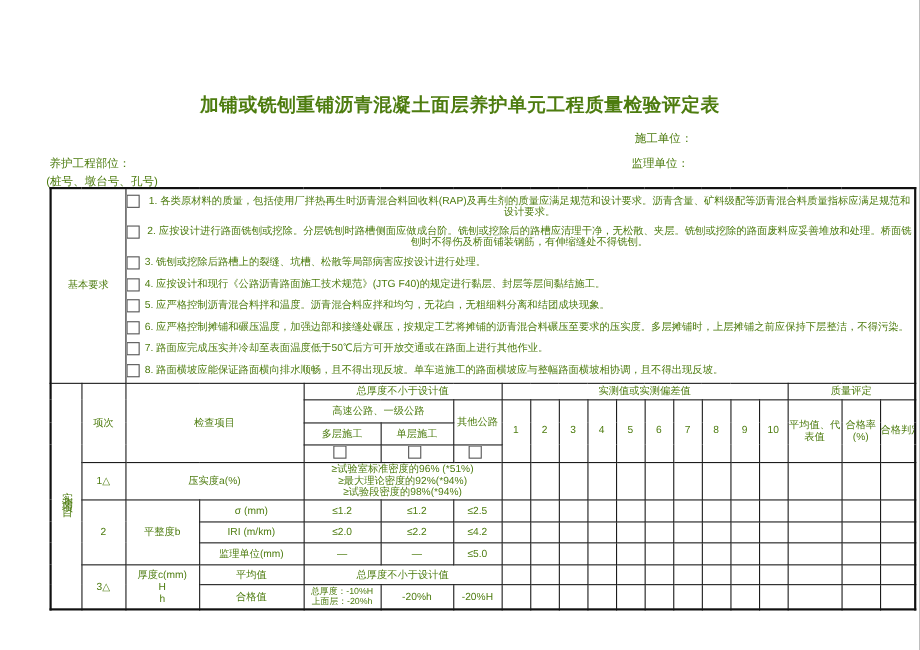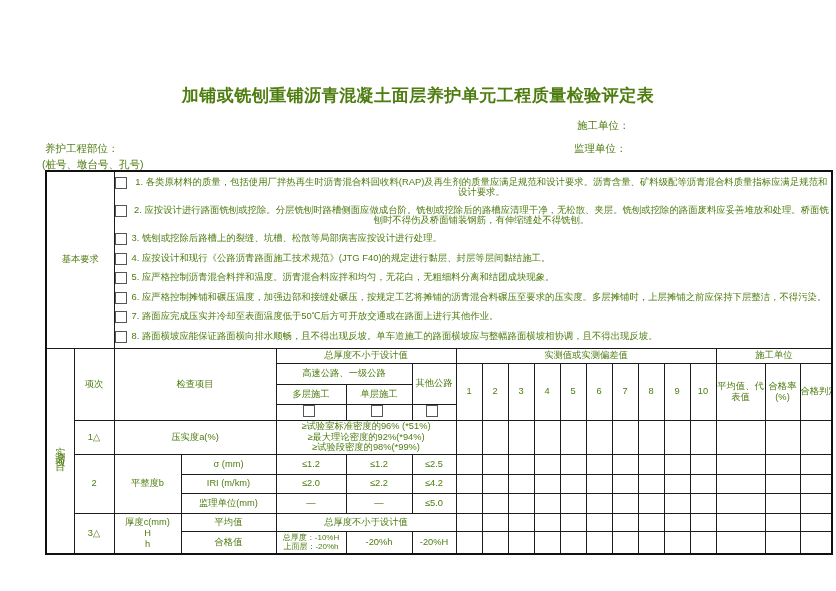--- a/index.html
+++ b/index.html
@@ -101,21 +101,21 @@
       </td>
     </tr>
 
     <tr style="height:15px;">
       <td rowspan="10">
         <span class="vertical">实测项目</span></td>
       <td rowspan="4">项次</td>
       <td colspan="2" rowspan="4">检查项目</td>
       <td colspan="3">总厚度不小于设计值</td>
       <td colspan="10" class="bl2">实测值或实测偏差值</td>
-      <td colspan="3" class="bl2">施工单位</td>
+      <td colspan="3" class="bl2">质量评定</td>
     </tr>
 
     <tr style="height:21px;">
       <td colspan="2">高速公路、一级公路</td>
       <td rowspan="2" class="nowrap">其他公路</td>
       <td rowspan="3" class="bl2">1</td>
       <td rowspan="3">2</td>
       <td rowspan="3">3</td>
       <td rowspan="3">4</td>
       <td rowspan="3">5</td>
@@ -139,21 +139,21 @@
       <td class="cbcell"><span class="cb"></span></td>
       <td class="cbcell"><span class="cb"></span></td>
     </tr>
 
     <tr style="height:34px;">
       <td class="bt2 bb2">1△</td>
       <td colspan="2" class="bt2 bb2">压实度a(%)</td>
       <td colspan="3" class="bt2 bb2">
         <div class="specline">≥试验室标准密度的96% (*51%)</div>
         <div class="specline">≥最大理论密度的92%(*94%)</div>
-        <div class="specline">≥试验段密度的98%(*99%)</div>
+        <div class="specline">≥试验段密度的98%(*94%)</div>
       </td>
     <td class="bl2 bt2 bb2"></td>
           <td class="bt2 bb2"></td>
           <td class="bt2 bb2"></td>
           <td class="bt2 bb2"></td>
           <td class="bt2 bb2"></td>
           <td class="bt2 bb2"></td>
           <td class="bt2 bb2"></td>
           <td class="bt2 bb2"></td>
           <td class="bt2 bb2"></td>

